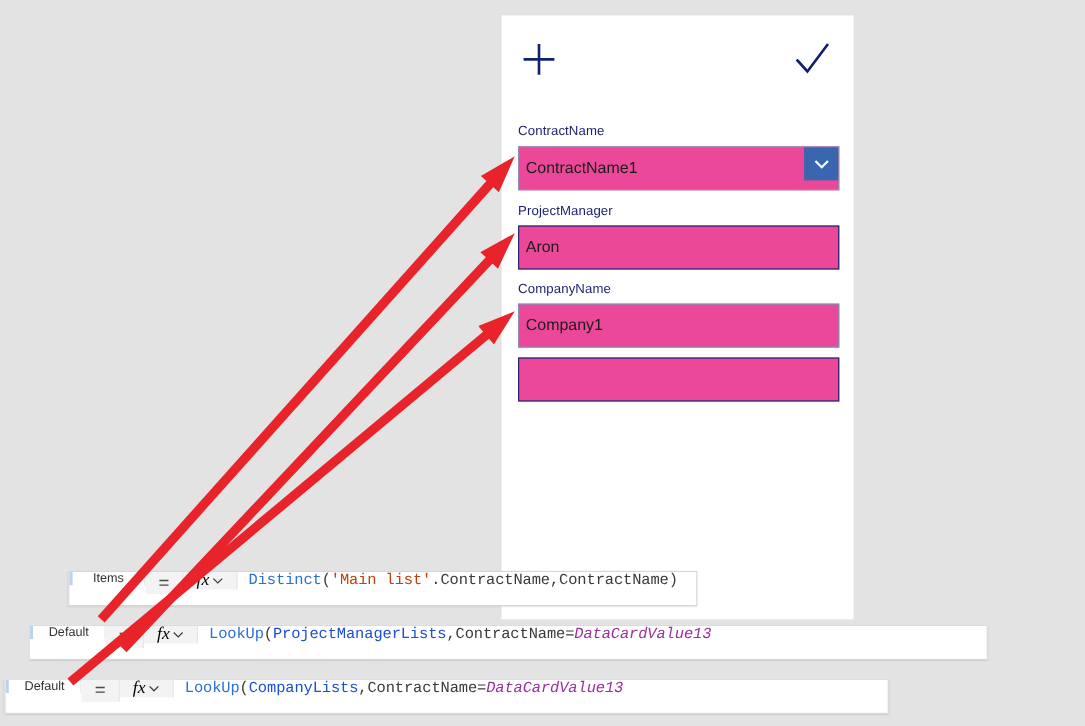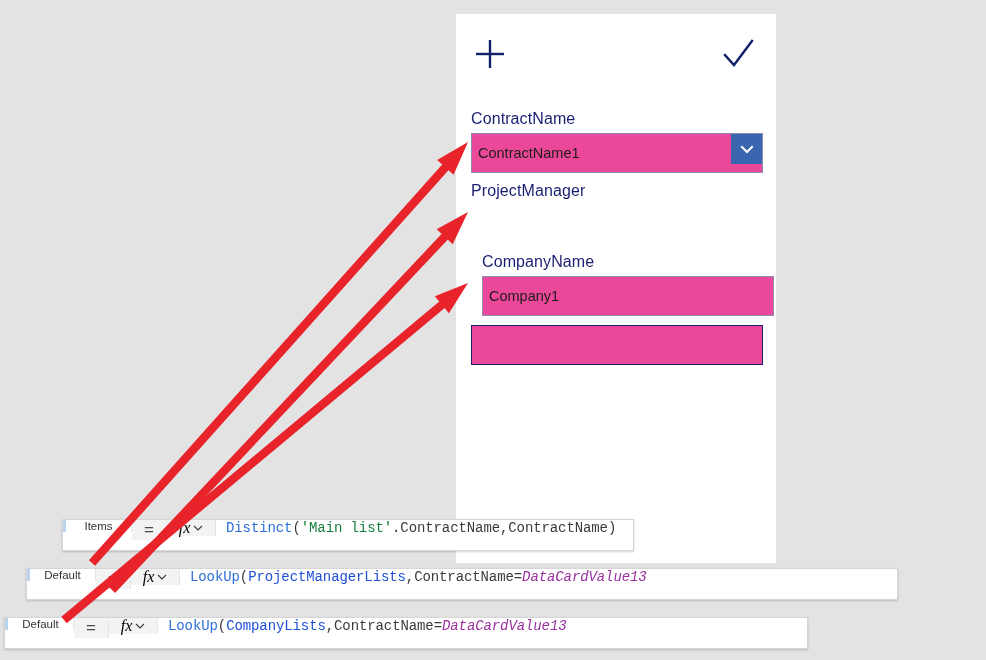--- a/index.html
+++ b/index.html
@@ -42,21 +42,21 @@
   .toolbar-icon svg { display: block; }
   #add-icon  { left: 16px; top: 22px; }
   #check-icon { left: 264px; top: 22px; }
 
   .field-block {
     position: absolute;
     left: 15px;
     width: 292px;
   }
   .field-label {
-    font-size: 16px;
+    font-size: 12px;
     color: #1a1f71;
     line-height: 18px;
     margin-bottom: 5px;
     letter-spacing: 0.1px;
     white-space: nowrap;
   }
   .field-input {
     position: relative;
     height: 40px;
     box-sizing: border-box;
@@ -146,21 +146,21 @@
     font-family: "Liberation Mono", monospace;
     font-size: 14px;
     white-space: nowrap;
     color: #3a3a3a;
     letter-spacing: -0.1px;
   }
   .tok-fn    { color: #2d6fd6; }
   .tok-src   { color: #1d4ed8; }
   .tok-plain { color: #3a3a3a; }
   .tok-ctrl  { color: #9a2fa0; font-style: italic; }
-  .tok-str   { color: #15803d; }
+  .tok-str   { color: #c2410c; }
 
   #formula-bar-items   { left: 62px;  top: 519px; width: 572px; }
   #formula-bar-default-pm { left: 26px; top: 568px; width: 872px; }
   #formula-bar-default-co { left: 4px;  top: 617px; width: 804px; }
 
   
   #annotation-layer {
     position: absolute;
     left: 0;
     top: 0;
@@ -195,23 +195,26 @@
       <div class="dropdown-button">
         <svg width="16" height="16" viewBox="0 0 16 16">
           <polyline points="3,6 8,11 13,6" fill="none" stroke="#ffffff" stroke-width="2" stroke-linecap="square"></polyline>
         </svg>
       </div>
     </div>
   </div>
 
   <div class="field-block" style="top:168px;">
     <div class="field-label">ProjectManager</div>
-  </div>
-
-  <div class="field-block" style="top:239px;margin-left:11px;">
+    <div class="field-input">
+      <div class="field-value">Aron</div>
+    </div>
+  </div>
+
+  <div class="field-block" style="top:239px;">
     <div class="field-label">CompanyName</div>
     <div class="field-input soft-border">
       <div class="field-value">Company1</div>
     </div>
   </div>
 
   <div class="field-block" style="top:311px;">
     <div class="field-input">
       <div class="field-value"></div>
     </div>

